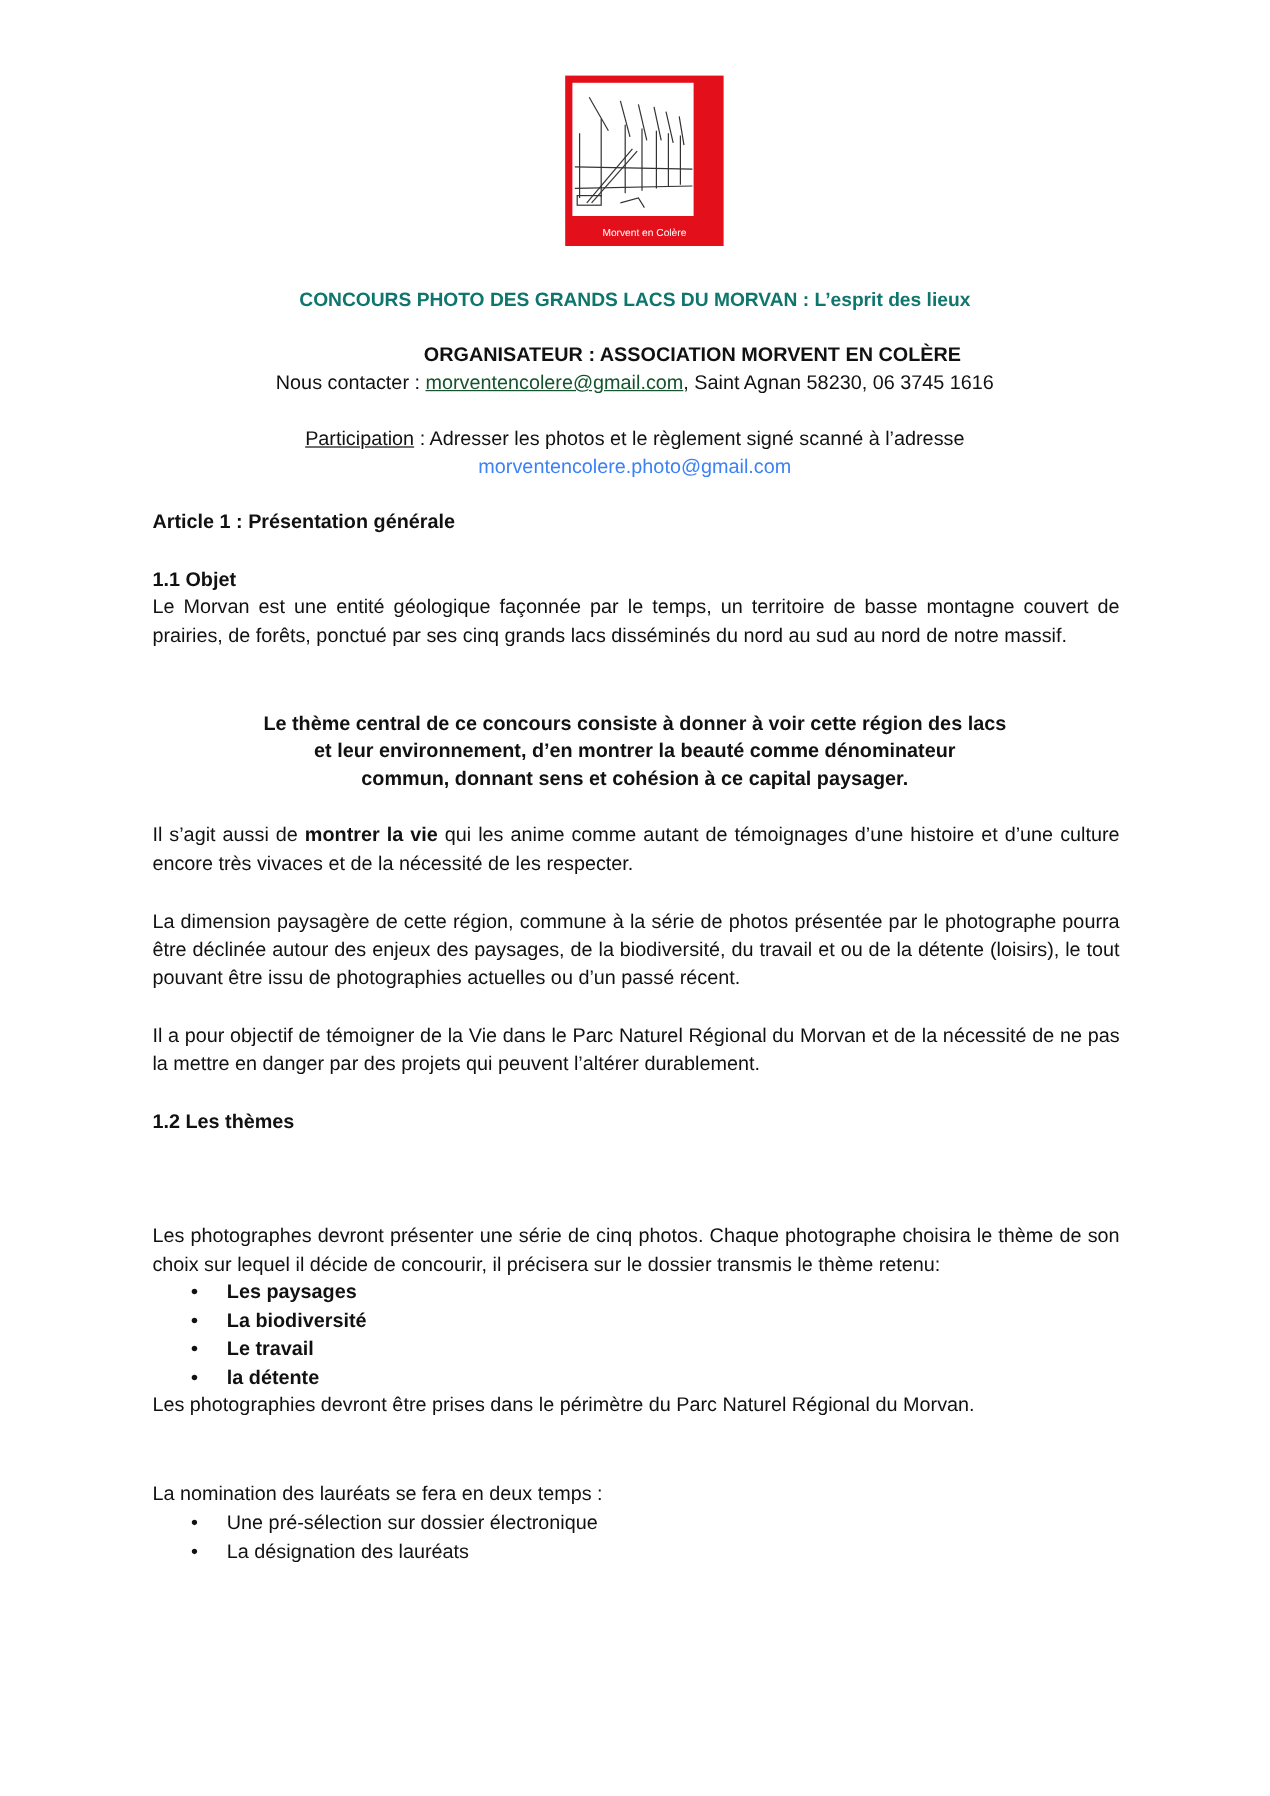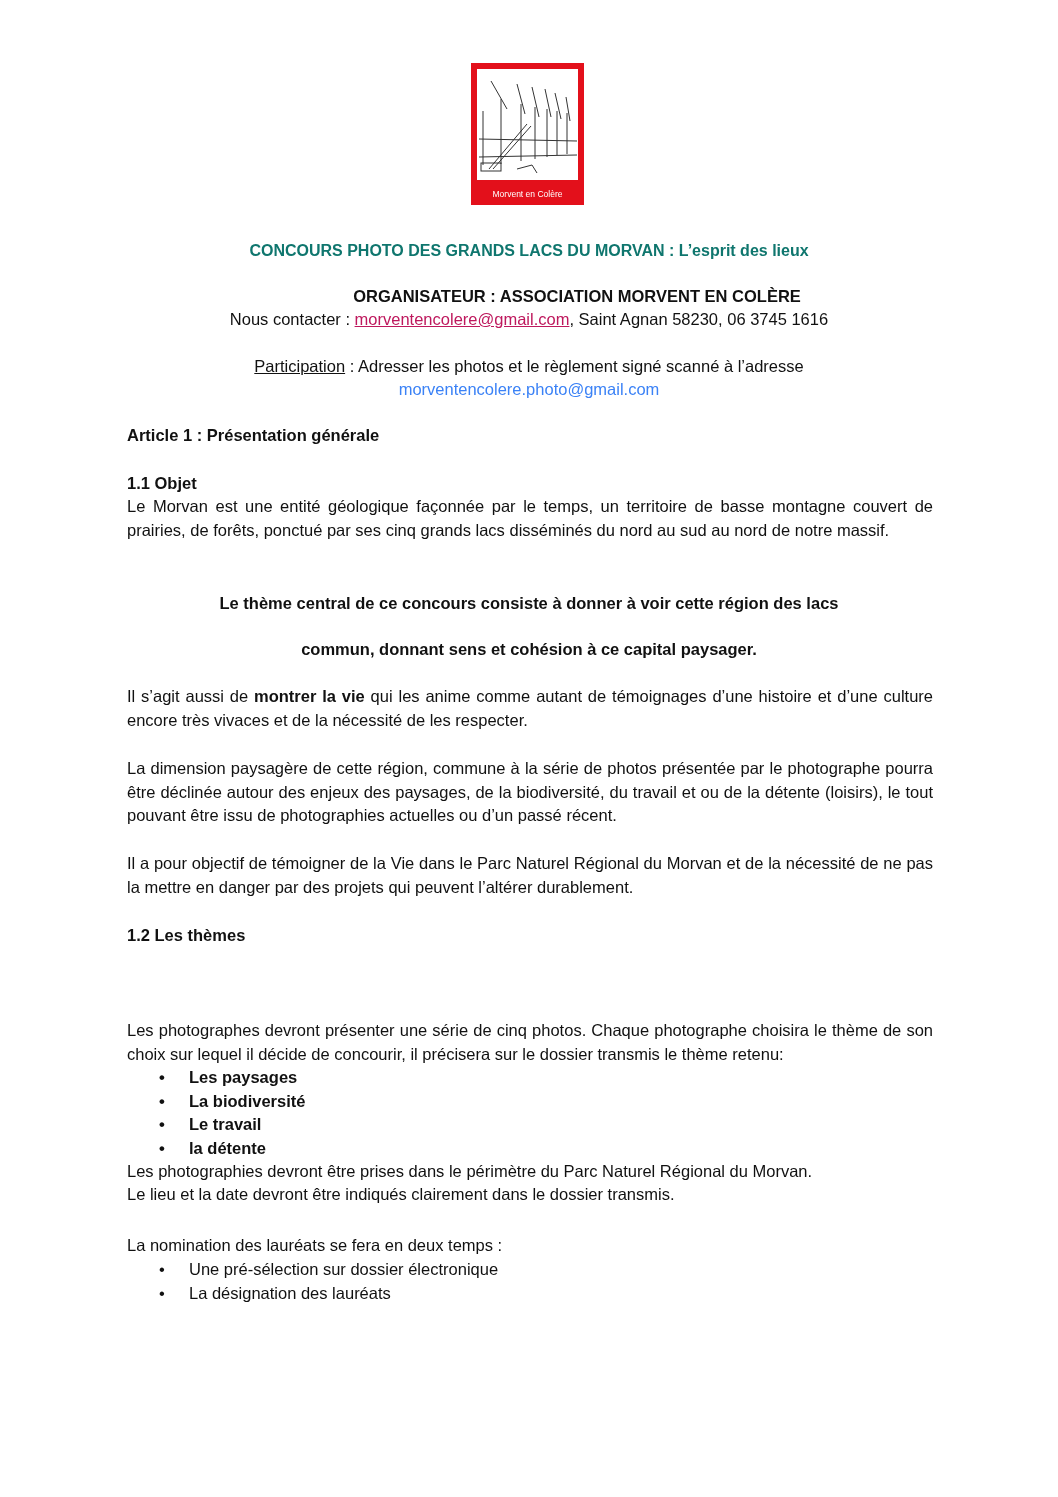--- a/index.html
+++ b/index.html
@@ -1,31 +1,31 @@
 <!DOCTYPE html>
 <html><head>
 <meta charset="utf-8">
 <style>
   html, body { margin: 0; padding: 0; background: #ffffff; }
   body { width: 1058px; height: 1497px; position: relative; overflow: hidden;
          font-family: "Liberation Sans", sans-serif; color: #111; }
   .page { position: absolute; left: 0; top: 0; width: 1058px; height: 1497px; }
-  .logo { position: absolute; left: 471px; top: 63px; width: 113px; height: 142px;
+  .logo { position: absolute; left: 471px; top: 63px; width: 132px; height: 142px;
           background: #e3101b; }
   .logo-inner { position: absolute; left: 6px; top: 6px; width: 101px; height: 111px; background: #fff; overflow: hidden; }
   .logo-caption { position: absolute; left: 0; right: 0; bottom: 5px; text-align: center;
           color: #fff; font-size: 8.5px; line-height: 12px; }
   .txt { position: absolute; font-size: 16.5px; line-height: 23.5px; white-space: nowrap; }
   .center { left: 0; width: 1058px; text-align: center; }
   .left { left: 127px; }
   .just { left: 127px; width: 806px; white-space: normal; text-align: justify; text-align-last: left; }
   .b { font-weight: bold; }
   .u { text-decoration: underline; }
   .title { color: #0f766e; font-weight: bold; font-size: 16px; }
-  .link { color: #be185d; text-decoration: underline; }
+  .link { color: #14532d; text-decoration: underline; }
   .mail { color: #3b82f6; }
   .bullet-list { position: absolute; left: 157px; margin: 0; padding: 0; list-style: none; }
   .bullet-list li { position: relative; padding-left: 32px; font-size: 16.5px; line-height: 23.5px; white-space: nowrap; }
   .bullet-list li .dot { position: absolute; left: 0; top: 0; width: 10px; text-align: center; }
 </style>
 </head>
 <body>
 
 <div class="page">
 
@@ -69,20 +69,21 @@
     <span class="u">Participation</span><span> : Adresser les photos et le règlement signé scanné à l’adresse</span>
   </div>
   <div class="txt center mail" style="top:378px;">morventencolere.photo@gmail.com</div>
 
   <div class="txt left b" style="top:424px;">Article 1 : Présentation générale</div>
 
   <div class="txt left b" style="top:472px;">1.1 Objet</div>
   <div class="txt just" style="top:495px;">Le Morvan est une entité géologique façonnée par le temps, un territoire de basse montagne couvert de prairies, de forêts, ponctué par ses cinq grands lacs disséminés du nord au sud au nord de notre massif.</div>
 
   <div class="txt center b" style="top:592px;">Le thème central de ce concours consiste à  donner à voir cette région des lacs</div>
+  <div class="txt center b" style="top:615px;">et leur environnement, d’en montrer la beauté comme dénominateur</div>
   <div class="txt just" style="top:685px;">
     <span>Il s’agit aussi de </span><span class="b">montrer la vie</span><span> qui les anime comme autant de témoignages d’une histoire et d’une culture encore très vivaces et de la nécessité de les respecter.</span>
   </div>
 
   <div class="txt center b" style="top:638px;">commun, donnant sens et cohésion à ce capital paysager.</div>
 
   <div class="txt just" style="top:757px;">La dimension paysagère de cette région, commune à la série de photos présentée par le photographe pourra être déclinée autour des enjeux des paysages, de la biodiversité, du travail et ou de la détente (loisirs), le tout pouvant être issu de photographies actuelles ou d’un passé récent.</div>
 
   <div class="txt just" style="top:852px;">Il a pour objectif de témoigner de la Vie dans le Parc Naturel Régional du Morvan et de la nécessité de ne pas la mettre en danger par des projets qui peuvent l’altérer durablement.</div>
 
@@ -91,21 +92,20 @@
   <div class="txt just" style="top:1019px;">Les photographes devront présenter une série de cinq photos. Chaque photographe choisira le thème de son choix sur lequel il décide de concourir, il précisera sur le dossier transmis le thème retenu:</div>
 
   <ul class="bullet-list b" style="top:1066px;">
     <li><span class="dot">•</span><span>Les paysages</span></li>
     <li><span class="dot">•</span><span>La biodiversité</span></li>
     <li><span class="dot">•</span><span>Le travail</span></li>
     <li><span class="dot">•</span><span>la détente</span></li>
   </ul>
 
   <div class="txt left" style="top:1160px;">Les photographies devront être prises dans le périmètre du Parc Naturel Régional du Morvan.</div>
-  <div class="txt left" style="top:1183px;">Le lieu et la date devront être indiqués clairement dans le dossier transmis.</div>
 
   <div class="txt left" style="top:1234px;">La nomination des lauréats se fera en deux temps :</div>
   <ul class="bullet-list" style="top:1258px;">
     <li><span class="dot">•</span><span>Une pré-sélection sur dossier électronique</span></li>
     <li><span class="dot">•</span><span>La désignation des lauréats</span></li>
   </ul>
 
 </div>
 
 </body></html>

